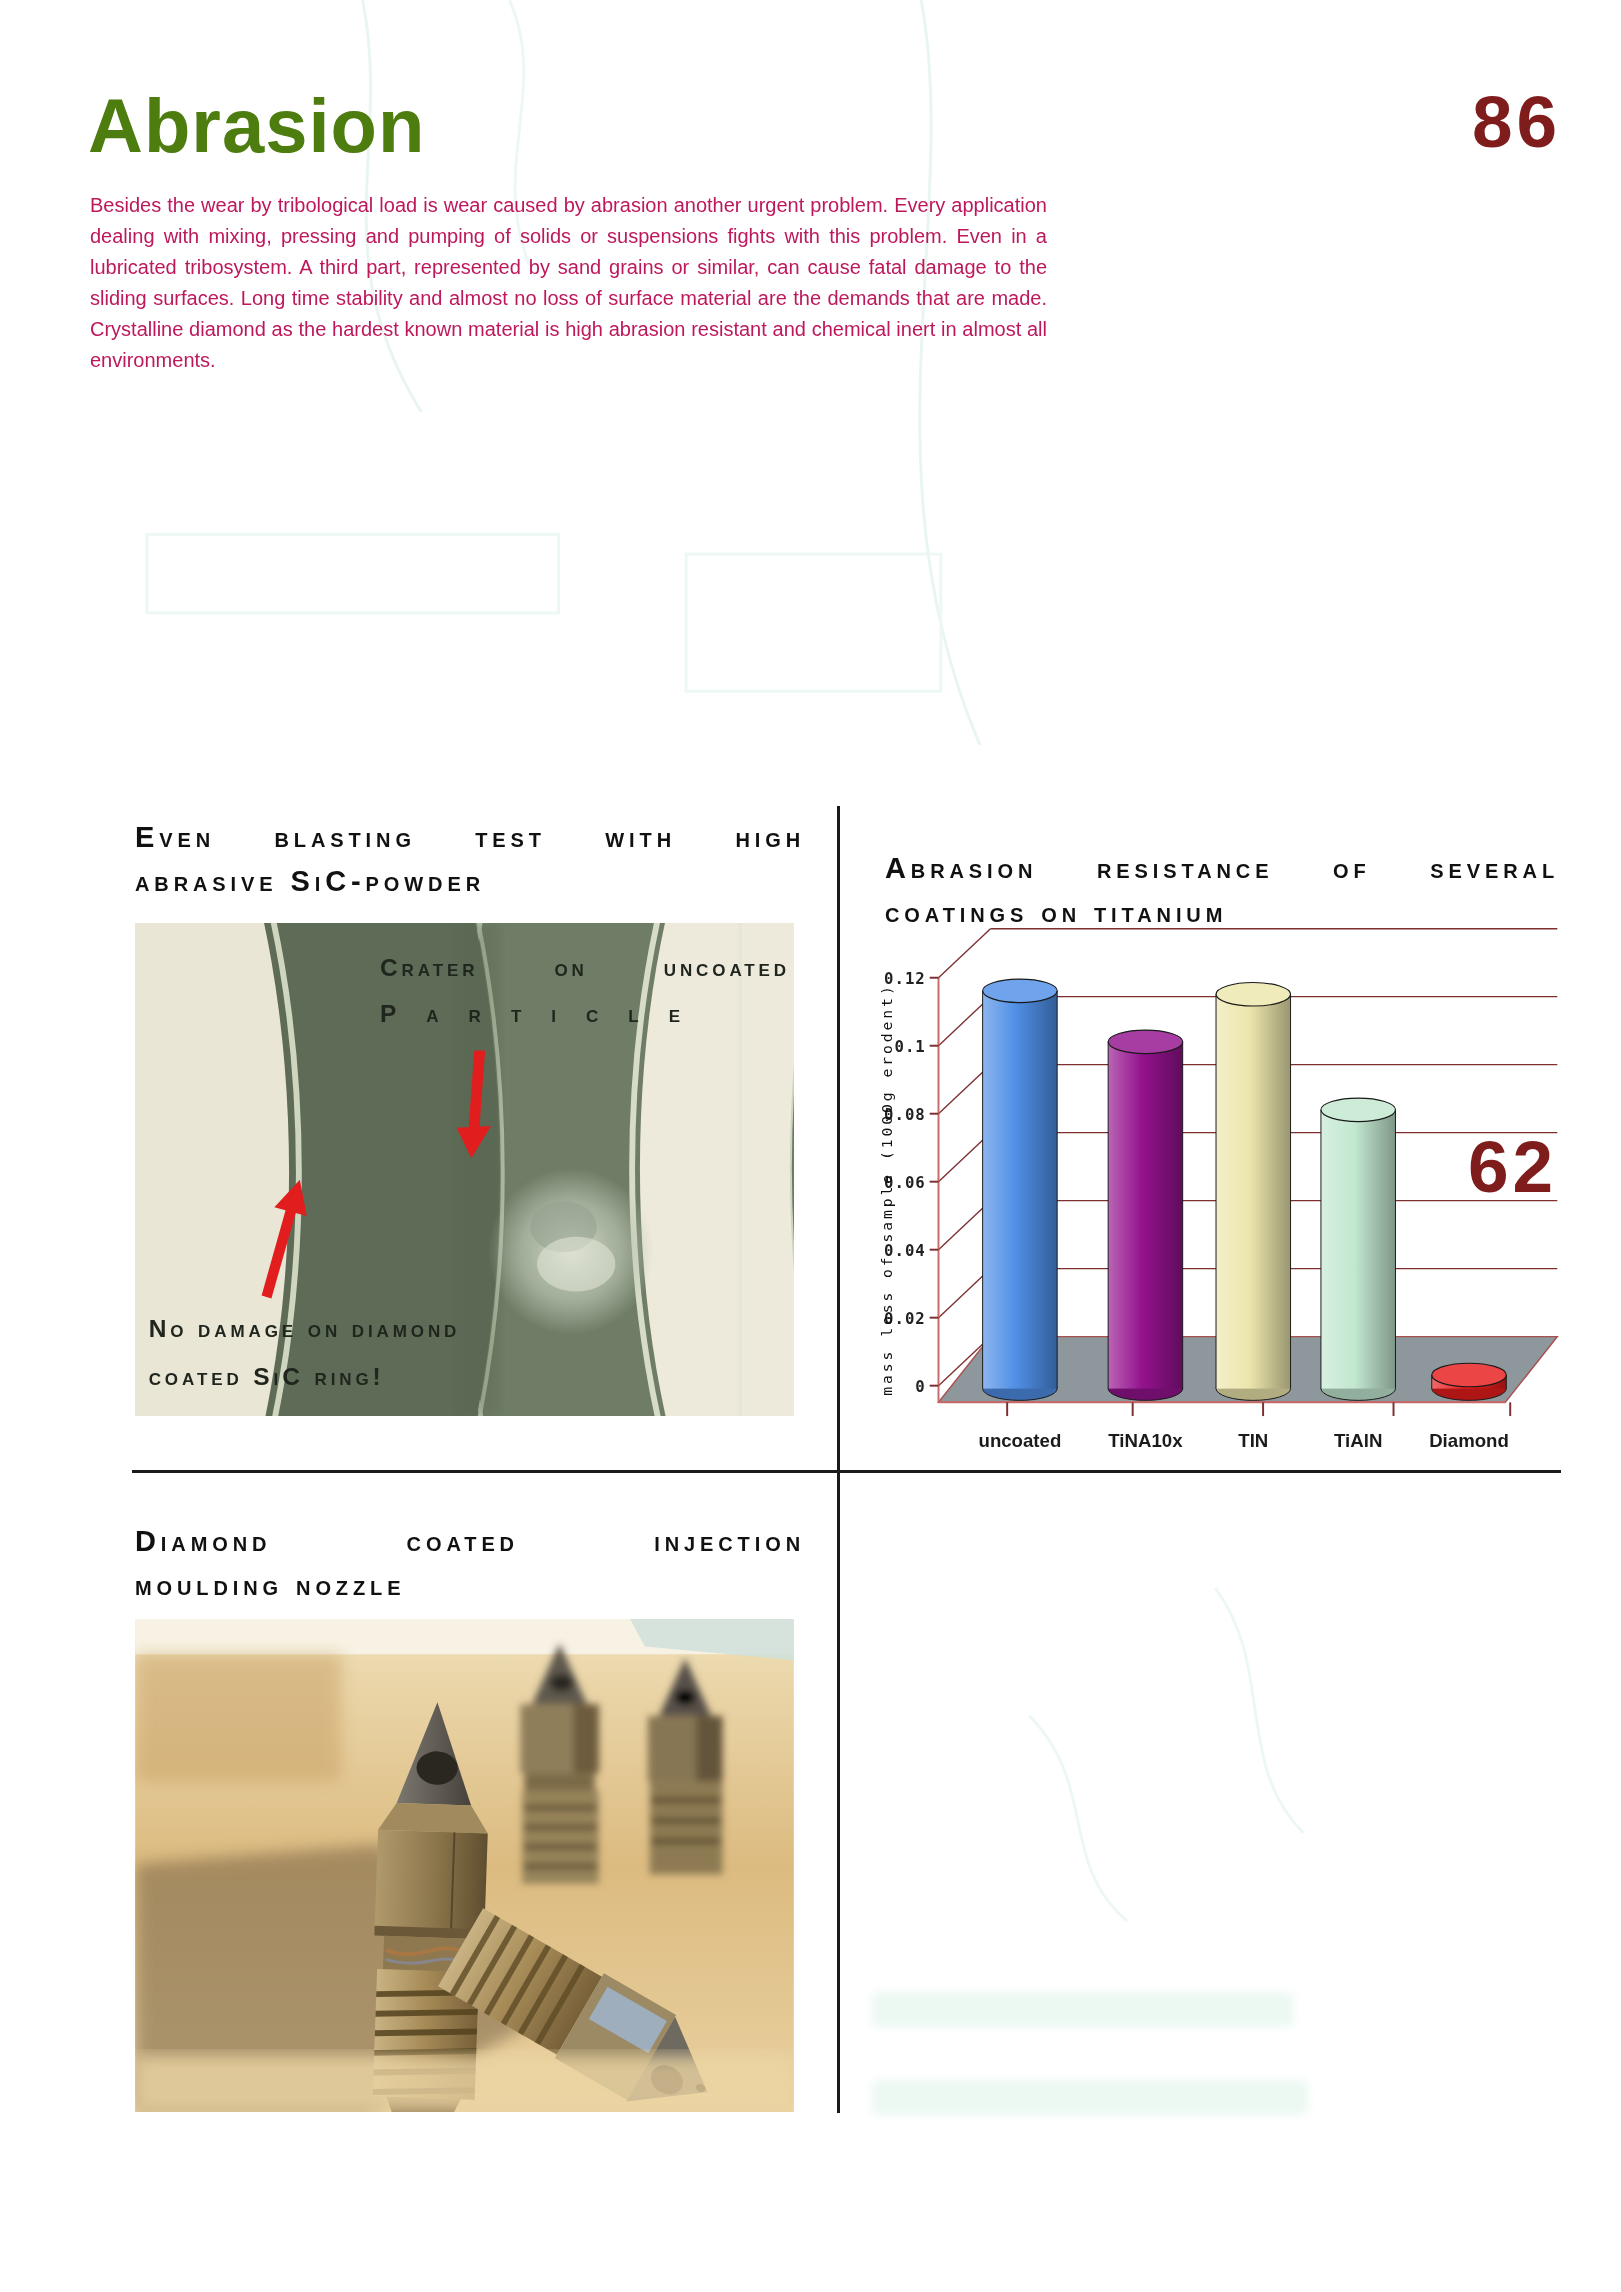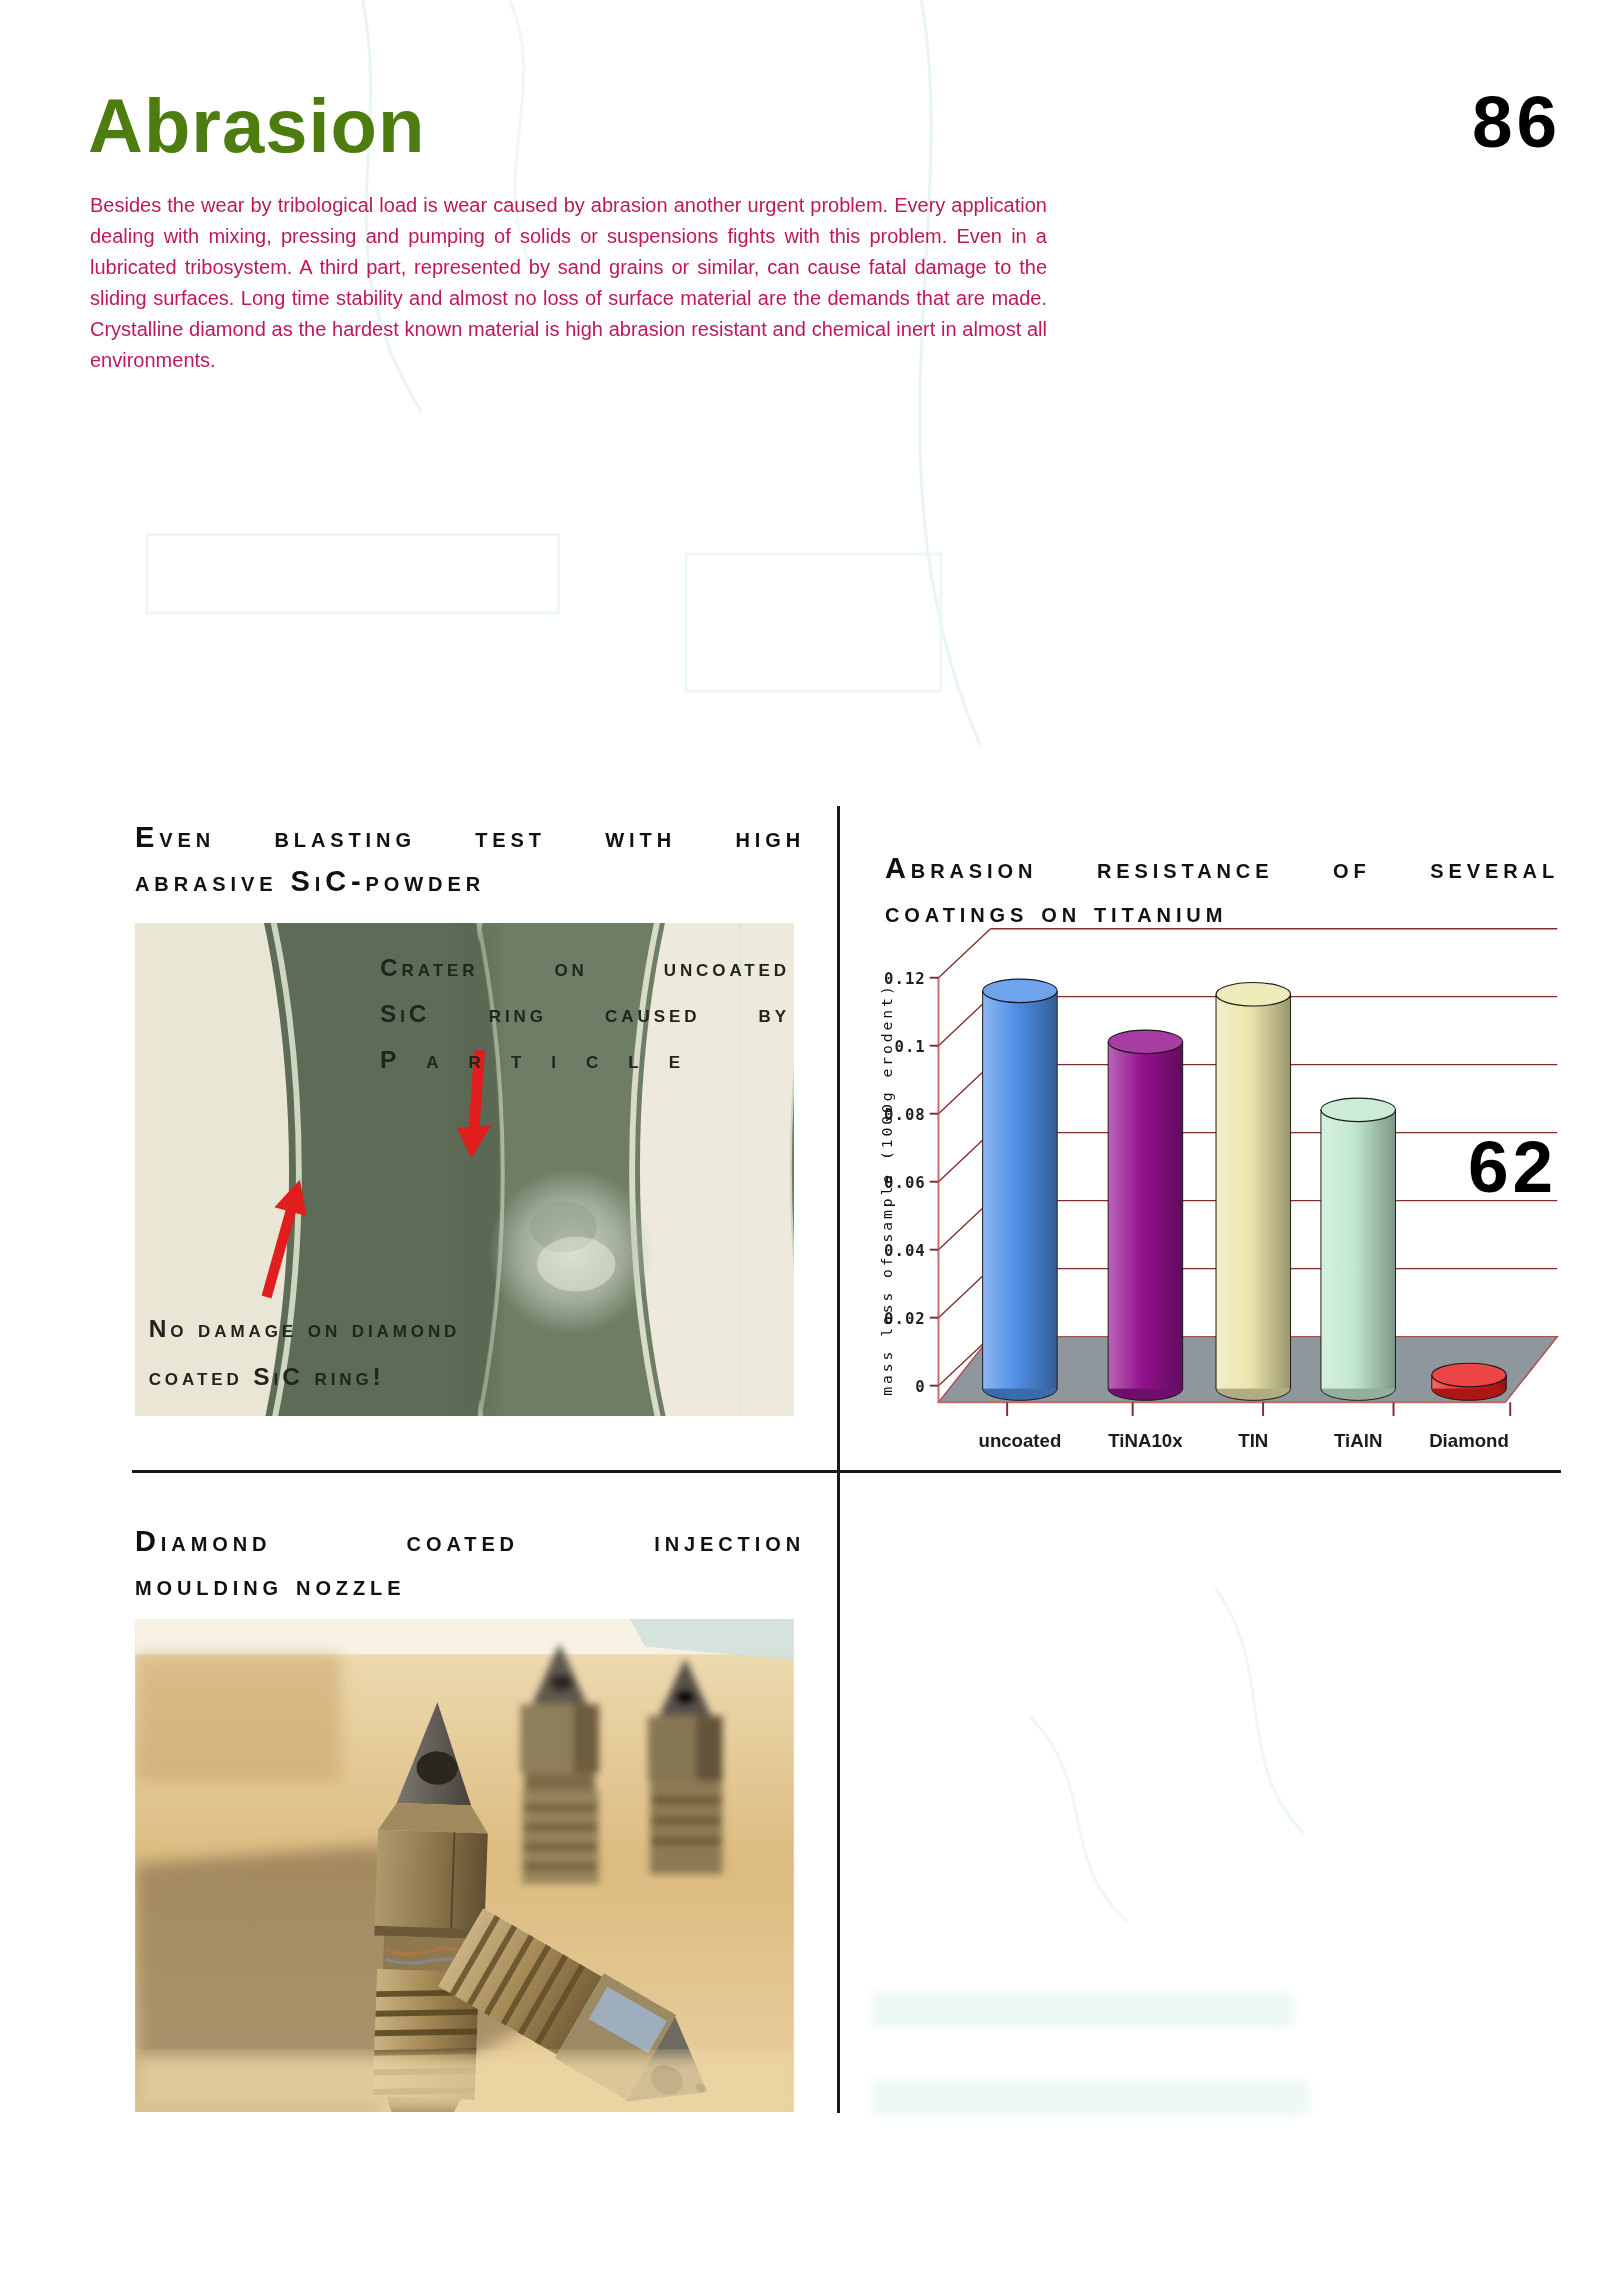--- a/index.html
+++ b/index.html
@@ -1,20 +1,20 @@
 <!DOCTYPE html>
 <html><head>
 <meta charset="utf-8">
 <style>
   html,body{margin:0;padding:0;background:#888;}
   #page{position:relative;width:1621px;height:2293px;background:#ffffff;margin:0 auto;
         font-family:"Liberation Sans",sans-serif;overflow:hidden;}
   .abs{position:absolute;}
   
-  .wm-num{position:absolute;font-weight:700;color:#000000;font-size:73px;letter-spacing:3.9px;}
+  .wm-num{position:absolute;font-weight:700;color:#7f1d1d;font-size:73px;letter-spacing:3.9px;}
   .wm-block{position:absolute;background:#ecf8f2;filter:blur(4.9px);border-radius:5.9px;}
   #bleed-svg{position:absolute;left:0;top:0;}
   
   #page-title{left:88px;top:82px;font-size:76px;font-weight:700;color:#4d7c0f;letter-spacing:1px;}
   #intro-paragraph{left:90px;top:190px;width:957px;font-size:20px;line-height:31px;color:#be185d;
         text-align:justify;text-justify:inter-word;}
   
   .sec-head{font-variant:small-caps;font-weight:600;color:#111;font-size:29px;letter-spacing:4.9px;
         line-height:44px;width:670px;}
   .jline{text-align:justify;text-align-last:justify;}
@@ -110,21 +110,20 @@
         <polygon points="357,130 346,130 340,212 351,212" fill="#e21d1d"></polygon>
         <polygon points="343,240 363,207 328,209" fill="#e21d1d"></polygon>
       </g>
       <g>
         <polygon points="129,380 139,383 164,295 154,291" fill="#e21d1d"></polygon>
         <polygon points="168,262 175,299 142,290" fill="#e21d1d"></polygon>
       </g>
     </svg>
     <div class="overlay-cap" style="left:245px;top:21.6px;width:410px;">
       <div class="jline">Crater on uncoated</div>
-      <div class="jline">SiC ring caused by</div>
       <div class="spread">Particle</div>
     </div>
     <div class="overlay-cap" style="left:13.7px;top:382px;width:431px;line-height:48px;">
       <div>No damage on diamond</div>
       <div>coated SiC ring!</div>
     </div>
   </div>
 
   <div id="chart-wrap" class="abs">
     <svg id="chart-svg" width="759" height="559" viewBox="0 0 774 570">

